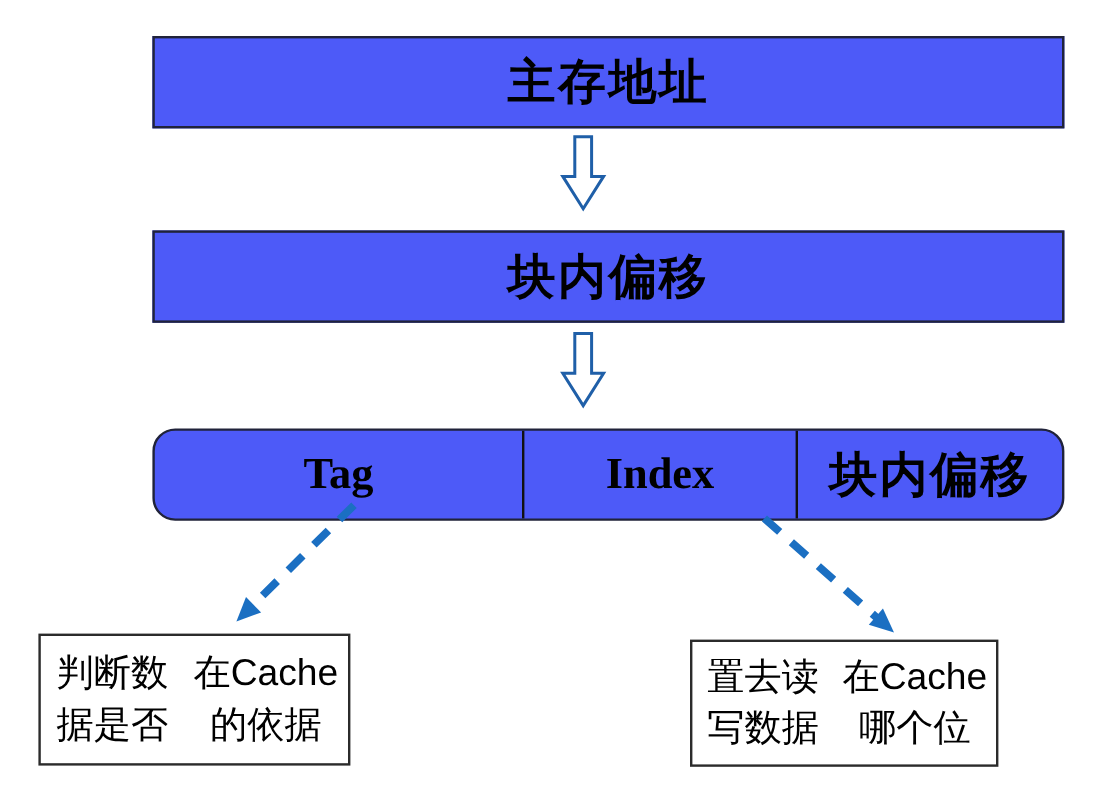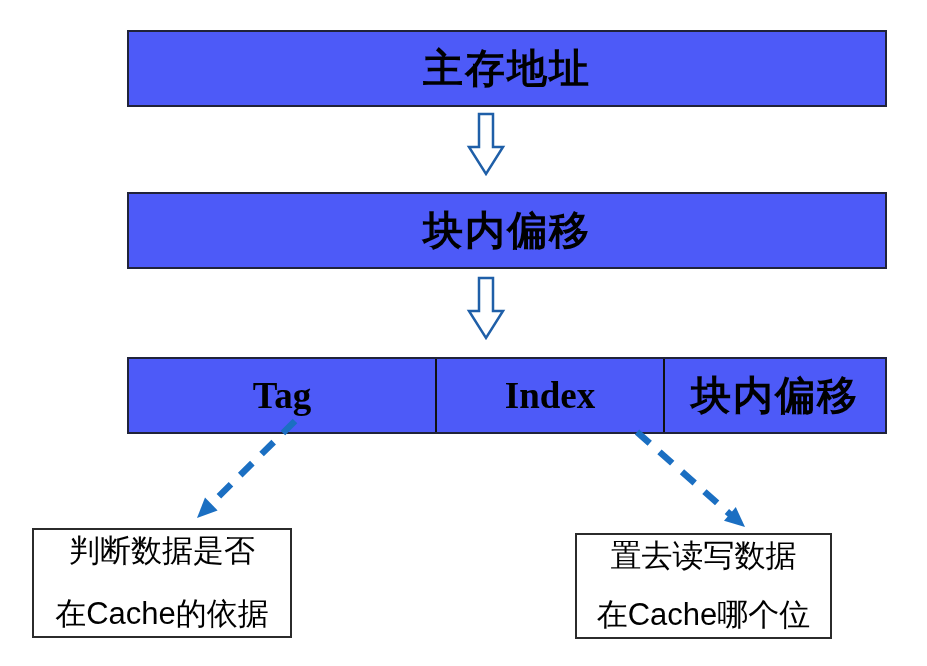--- a/index.html
+++ b/index.html
@@ -16,21 +16,21 @@
   .bar {
     position: absolute;
     left: 127px; width: 756px; height: 73px;
     background: var(--bar_fill, #4d5af8);
     border: 2px solid var(--bar_border, #20233a);
     display: flex;
     align-items: stretch;
   }
   .bar-1 { top: 30px; }
   .bar-2 { top: 192px; }
-  .bar-3 { top: 357px; }
+  .bar-3 { top: 357px; border-radius: 19px; }
   .cell {
     display: flex;
     align-items: center;
     justify-content: center;
     color: var(--text, #000000);
     font-weight: bold;
     box-sizing: border-box;
   }
   .cell + .cell { border-left: 2.5px solid var(--cell_divider, #111111); }
   .cell-cn {
@@ -66,23 +66,23 @@
     stroke-dasharray: 17 13;
     fill: none;
   }
   .dash-head { fill: var(--dashed_arrow, #1b6fc2); }
 
   .callout {
     position: absolute;
     background: var(--callout_bg, #ffffff);
     border: 2px solid var(--callout_border, #2b2b2b);
     display: flex;
-    flex-direction: column;
+    flex-direction: row;
     align-items: center;
-    justify-content: space-between;
+    justify-content: flex-end;
     text-align: center;
     color: var(--text, #000000);
     font-size: 31px;
     font-weight: 500;
     line-height: 1.38;
     box-sizing: border-box;
   }
   .callout-left  { left: 32px;  top: 528px; width: 260px; height: 110px; }
   .callout-right { left: 575px; top: 533px; width: 257px; height: 106px; }
 </style>

